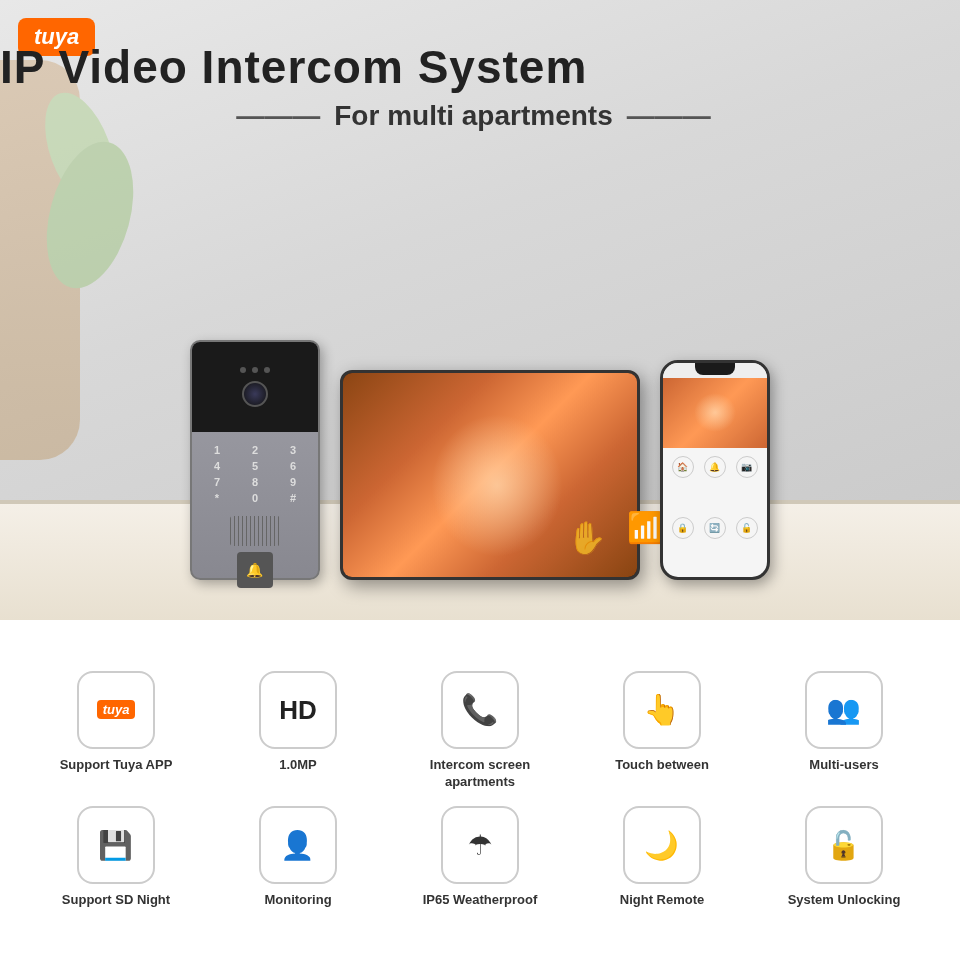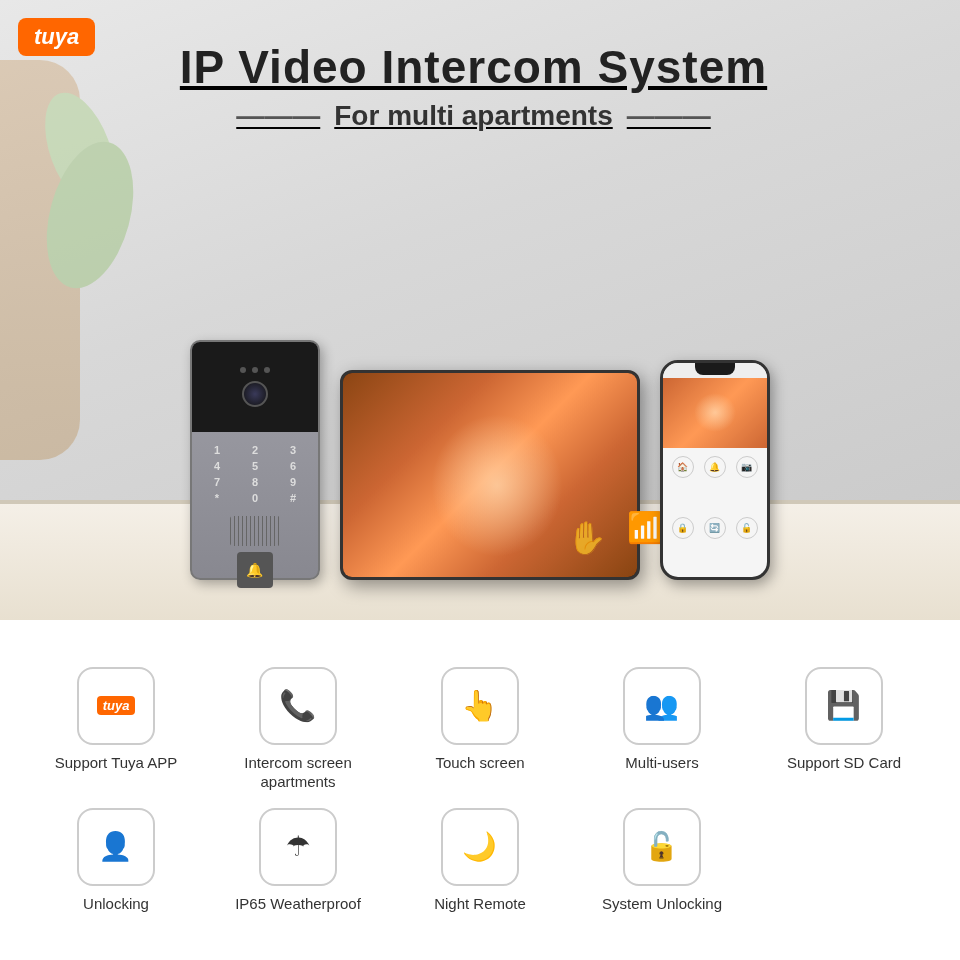--- a/index.html
+++ b/index.html
@@ -67,22 +67,20 @@
       border-radius: 50%;
       transform: rotate(15deg);
     }
 
     
     .main-title {
       position: absolute;
       top: 40px;
       left: 0;
       right: 13px;
-      text-align: center;
-      text-decoration: underline;
     }
     .main-title h1 {
       font-size: 46px;
       font-weight: 900;
       color: #222;
       letter-spacing: 1px;
     }
     .main-title h2 {
       font-size: 28px;
       font-weight: 600;
@@ -335,25 +333,25 @@
       border-radius: 16px;
       display: flex;
       align-items: center;
       justify-content: center;
       font-size: 28px;
       color: #333;
       background: #fff;
     }
 
     .feature-label {
-      font-size: 15px;
+      font-size: 13px;
       color: #333;
       text-align: center;
       line-height: 1.3;
-      font-weight: 400;
+      font-weight: 700;
     }
 
     
     .tuya-mini {
       font-size: 13px;
       font-weight: bold;
       color: #ff6600;
       font-style: italic;
       background: #ff6600;
       color: white;
@@ -481,54 +479,60 @@
 <div class="bottom-section">
   <div class="features-grid">
 
     <div class="feature-item">
       <div class="feature-icon-box">
         <span class="tuya-mini">tuya</span>
       </div>
       <span class="feature-label">Support Tuya APP</span>
     </div>
 
+    <div class="feature-item">
+      <div class="feature-icon-box">
+        <span class="hd-text">HD</span>
+      </div>
+      <span class="feature-label">1.0MP</span>
+    </div>
 
     <div class="feature-item">
       <div class="feature-icon-box">
         <span style="font-size:30px;">📞</span>
       </div>
       <span class="feature-label">Intercom screen apartments</span>
     </div>
 
     <div class="feature-item">
       <div class="feature-icon-box">
         <span style="font-size:30px;">👆</span>
       </div>
-      <span class="feature-label">Touch screen</span>
+      <span class="feature-label">Touch between</span>
     </div>
 
     <div class="feature-item">
       <div class="feature-icon-box">
         <span style="font-size:28px;">👥</span>
       </div>
       <span class="feature-label">Multi-users</span>
     </div>
 
     <div class="feature-item">
       <div class="feature-icon-box">
         <span style="font-size:28px;">💾</span>
       </div>
-      <span class="feature-label">Support SD Card</span>
+      <span class="feature-label">Support SD Night</span>
     </div>
 
     <div class="feature-item">
       <div class="feature-icon-box">
         <span style="font-size:28px;">👤</span>
       </div>
-      <span class="feature-label">Unlocking</span>
+      <span class="feature-label">Monitoring</span>
     </div>
 
     <div class="feature-item">
       <div class="feature-icon-box">
         <span style="font-size:28px;">☂</span>
       </div>
       <span class="feature-label">IP65 Weatherproof</span>
     </div>
 
     <div class="feature-item">

